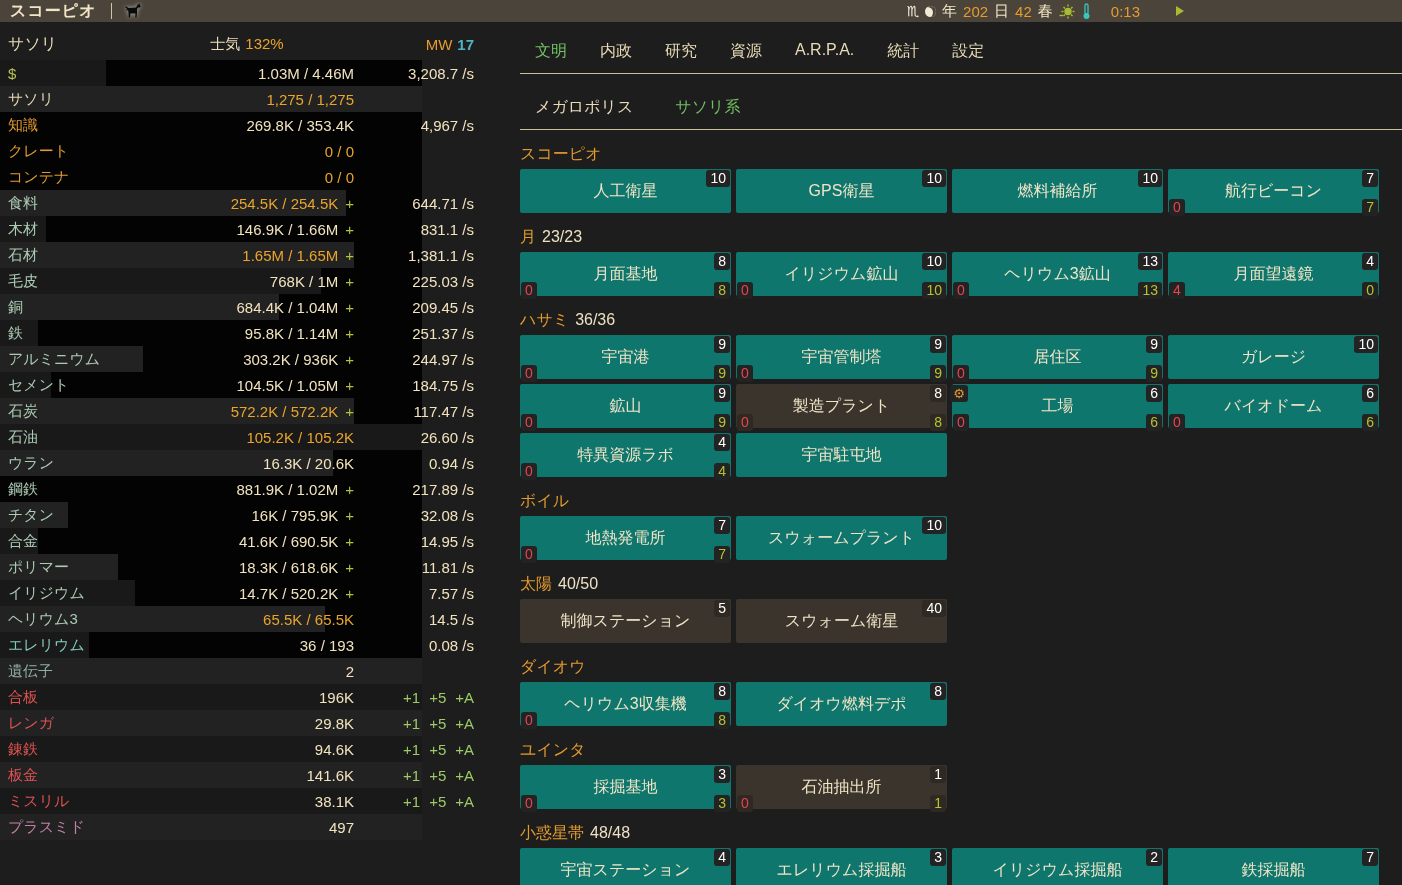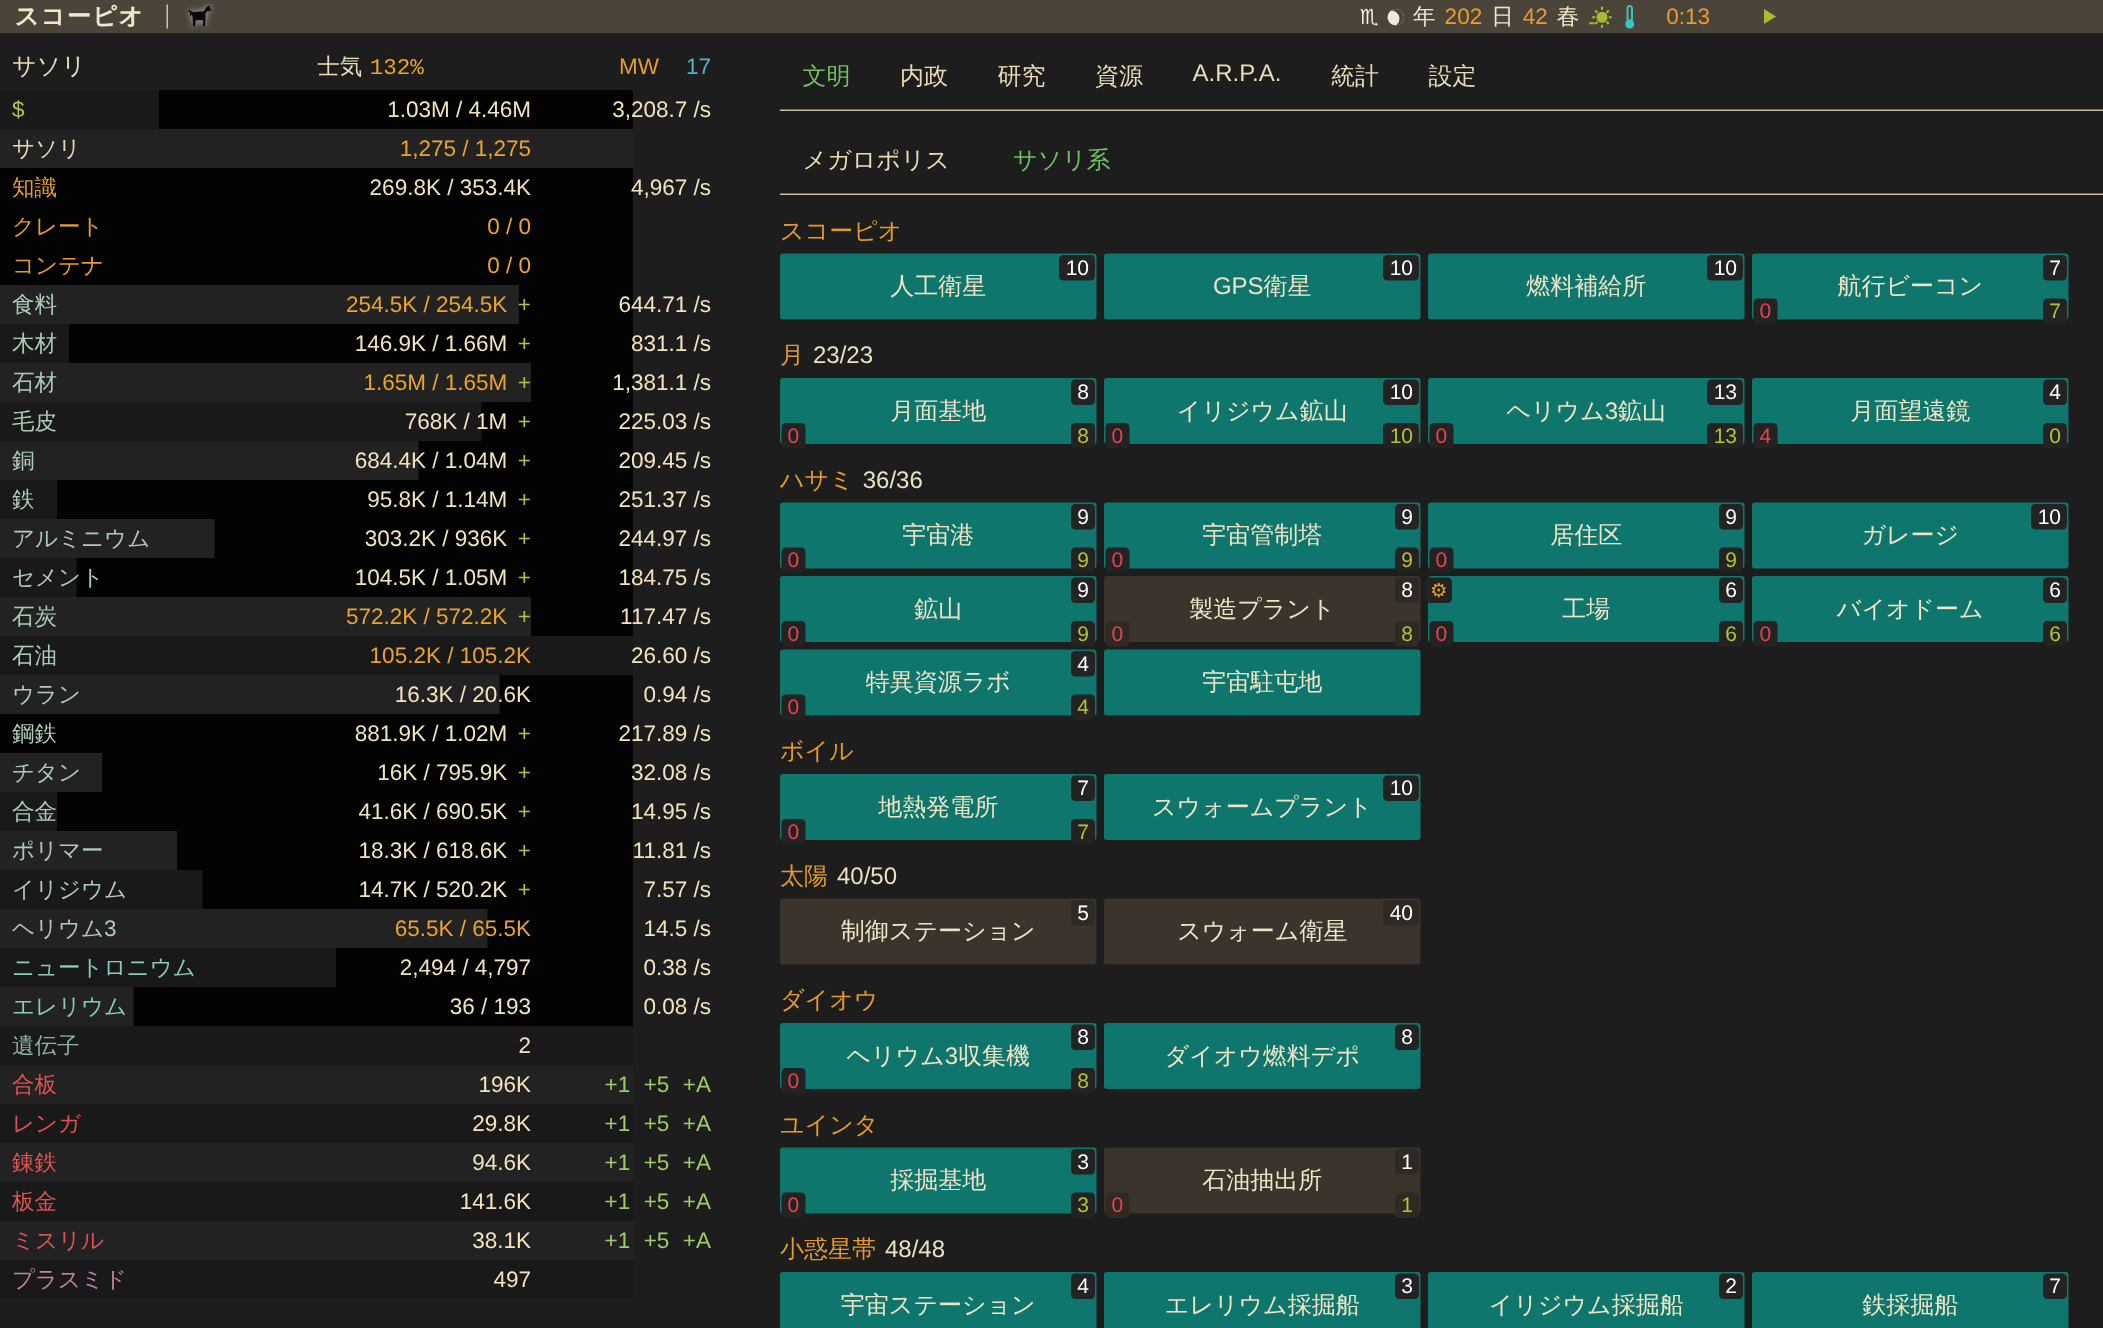--- a/index.html
+++ b/index.html
@@ -26,24 +26,24 @@
   .timer { margin-left:14px; }
   .play { width:0; height:0; border-left:8px solid #a8bb33; border-top:5px solid transparent;
           border-bottom:5px solid transparent; margin-left:30px; cursor:pointer; }
   
   .sidebar { position:absolute; left:0; top:30px; width:422px; }
   .res-header {
     display:grid; grid-template-columns:140px 214px 126px; align-items:center;
     height:30px; font-size:15px; padding-bottom:2px;
   }
   .rh-species { padding-left:8px; color:#e9dcb8; font-size:16px; }
-  .rh-morale { text-align:center; color:#e9dcb8;font-family:Liberation Mono, monospace; }
+  .rh-morale { text-align:center; color:#e9dcb8; }
   .rh-morale b { color:#eaa42d; font-weight:normal; margin-left:5px; }
   .rh-power { text-align:right; padding-right:6px; color:#e89b2c; }
-  .rh-power b { color:#4fb3c6; font-weight:normal; margin-left:18px; }
+  .rh-power b { color:#4fb3c6; font-weight:bold; margin-left:5px; }
   .res-row {
     position:relative; display:grid; grid-template-columns:140px 214px 126px;
     align-items:center; height:26px; font-size:15px;
   }
   .res-row:nth-child(odd)  { background:#191919; }
   .res-row:nth-child(even) { background:#222222; }
   .row-dark { position:absolute; top:0; bottom:0; right:0; background:#030303; }
   .r-label  { padding-left:8px; position:relative; z-index:1; white-space:nowrap; }
   .r-amount { text-align:right; position:relative; z-index:1; white-space:nowrap; }
   .r-rate   { text-align:right; padding-right:6px; position:relative; z-index:1; color:#f2e3bd; white-space:nowrap; }
@@ -272,26 +272,20 @@
         <span class="r-amount ac-cream">14.7K / 520.2K<span class="r-plus">+</span></span>
         <span class="r-rate">7.57 /s</span>
       </div>
       <div class="res-row">
         <div class="row-dark" style="left: 77%;"></div>
         <span class="r-label lc-teal">ヘリウム3</span>
         <span class="r-amount ac-orange">65.5K / 65.5K</span>
         <span class="r-rate">14.5 /s</span>
       </div>
       <div class="res-row">
-        <div class="row-dark" style="left: 53%;"></div>
-        <span class="r-label lc-cyan">ニュートロニウム</span>
-        <span class="r-amount ac-cream">2,494 / 4,797</span>
-        <span class="r-rate">0.38 /s</span>
-      </div>
-      <div class="res-row">
         <div class="row-dark" style="left: 21%;"></div>
         <span class="r-label lc-cyan">エレリウム</span>
         <span class="r-amount ac-cream">36 / 193</span>
         <span class="r-rate">0.08 /s</span>
       </div>
       <div class="res-row">
         <span class="r-label lc-gene">遺伝子</span>
         <span class="r-amount ac-cream">2</span>
         <span class="r-rate"></span>
       </div>

